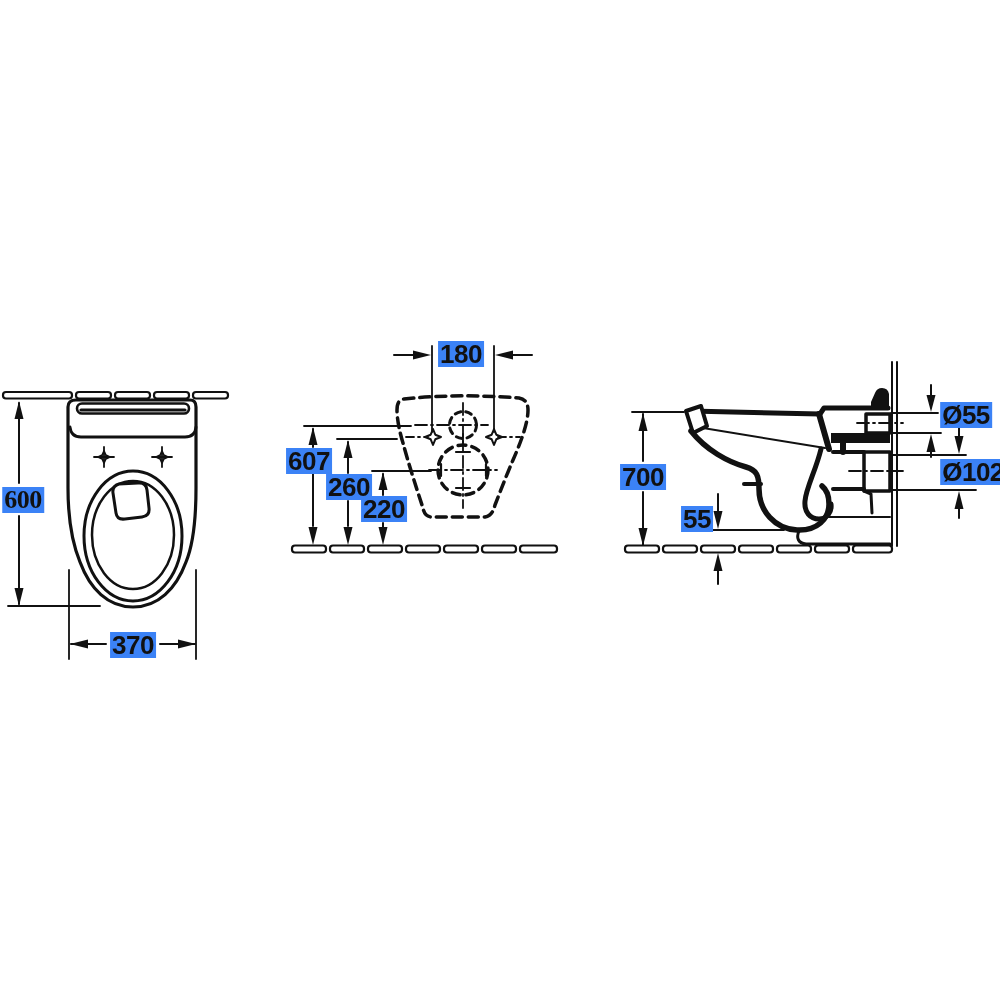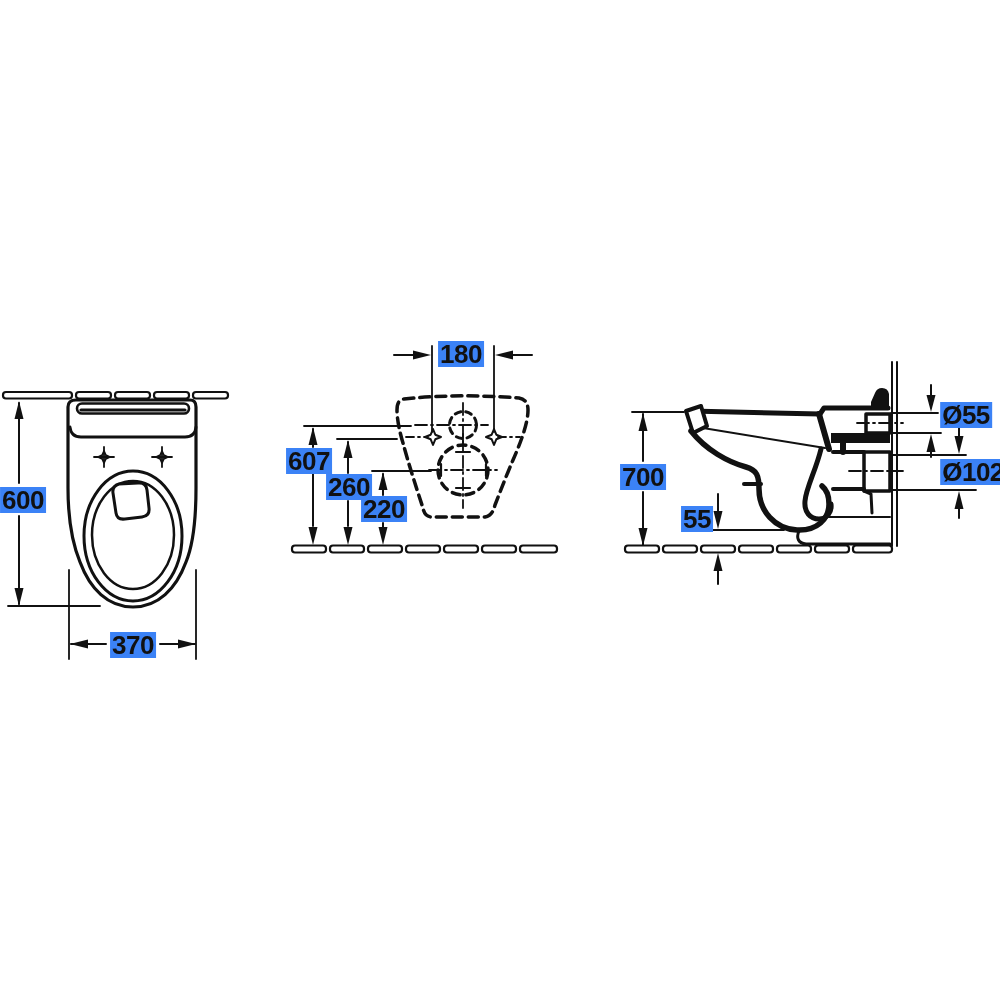--- a/index.html
+++ b/index.html
@@ -211,21 +211,21 @@
     <g stroke-width="2">
       <path d="M 891,455 L 966,455 M 891,490 L 976,490" stroke-width="1.8"></path>
       <path d="M 959,428 L 959,437"></path>
       <polygon points="959,454 954.5,436 963.5,436" fill="#111" stroke="none"></polygon>
       <path d="M 959,508 L 959,518"></path>
       <polygon points="959,491 954.5,509 963.5,509" fill="#111" stroke="none"></polygon>
     </g>
   </g>
 </svg>
 
-  <div class="dim-label" style="left:23px;top:500px;">600</div>
+  <div class="dim-label" style="left:23px;top:500px;font-family:Liberation Serif, serif;">600</div>
   <div class="dim-label" style="left:133px;top:645px;text-align:center;">370</div>
   <div class="dim-label" style="left:461px;top:354px;">180</div>
   <div class="dim-label" style="left:309px;top:461px;">607</div>
   <div class="dim-label" style="left:349px;top:487px;">260</div>
   <div class="dim-label" style="left:384px;top:509px;">220</div>
   <div class="dim-label" style="left:643px;top:477px;">700</div>
   <div class="dim-label" style="left:697px;top:519px;">55</div>
   <div class="dim-label" style="left:966px;top:399px;margin-top:16px;">Ø55</div>
   <div class="dim-label" style="left:973px;top:472px;">Ø102</div>
 </div>

